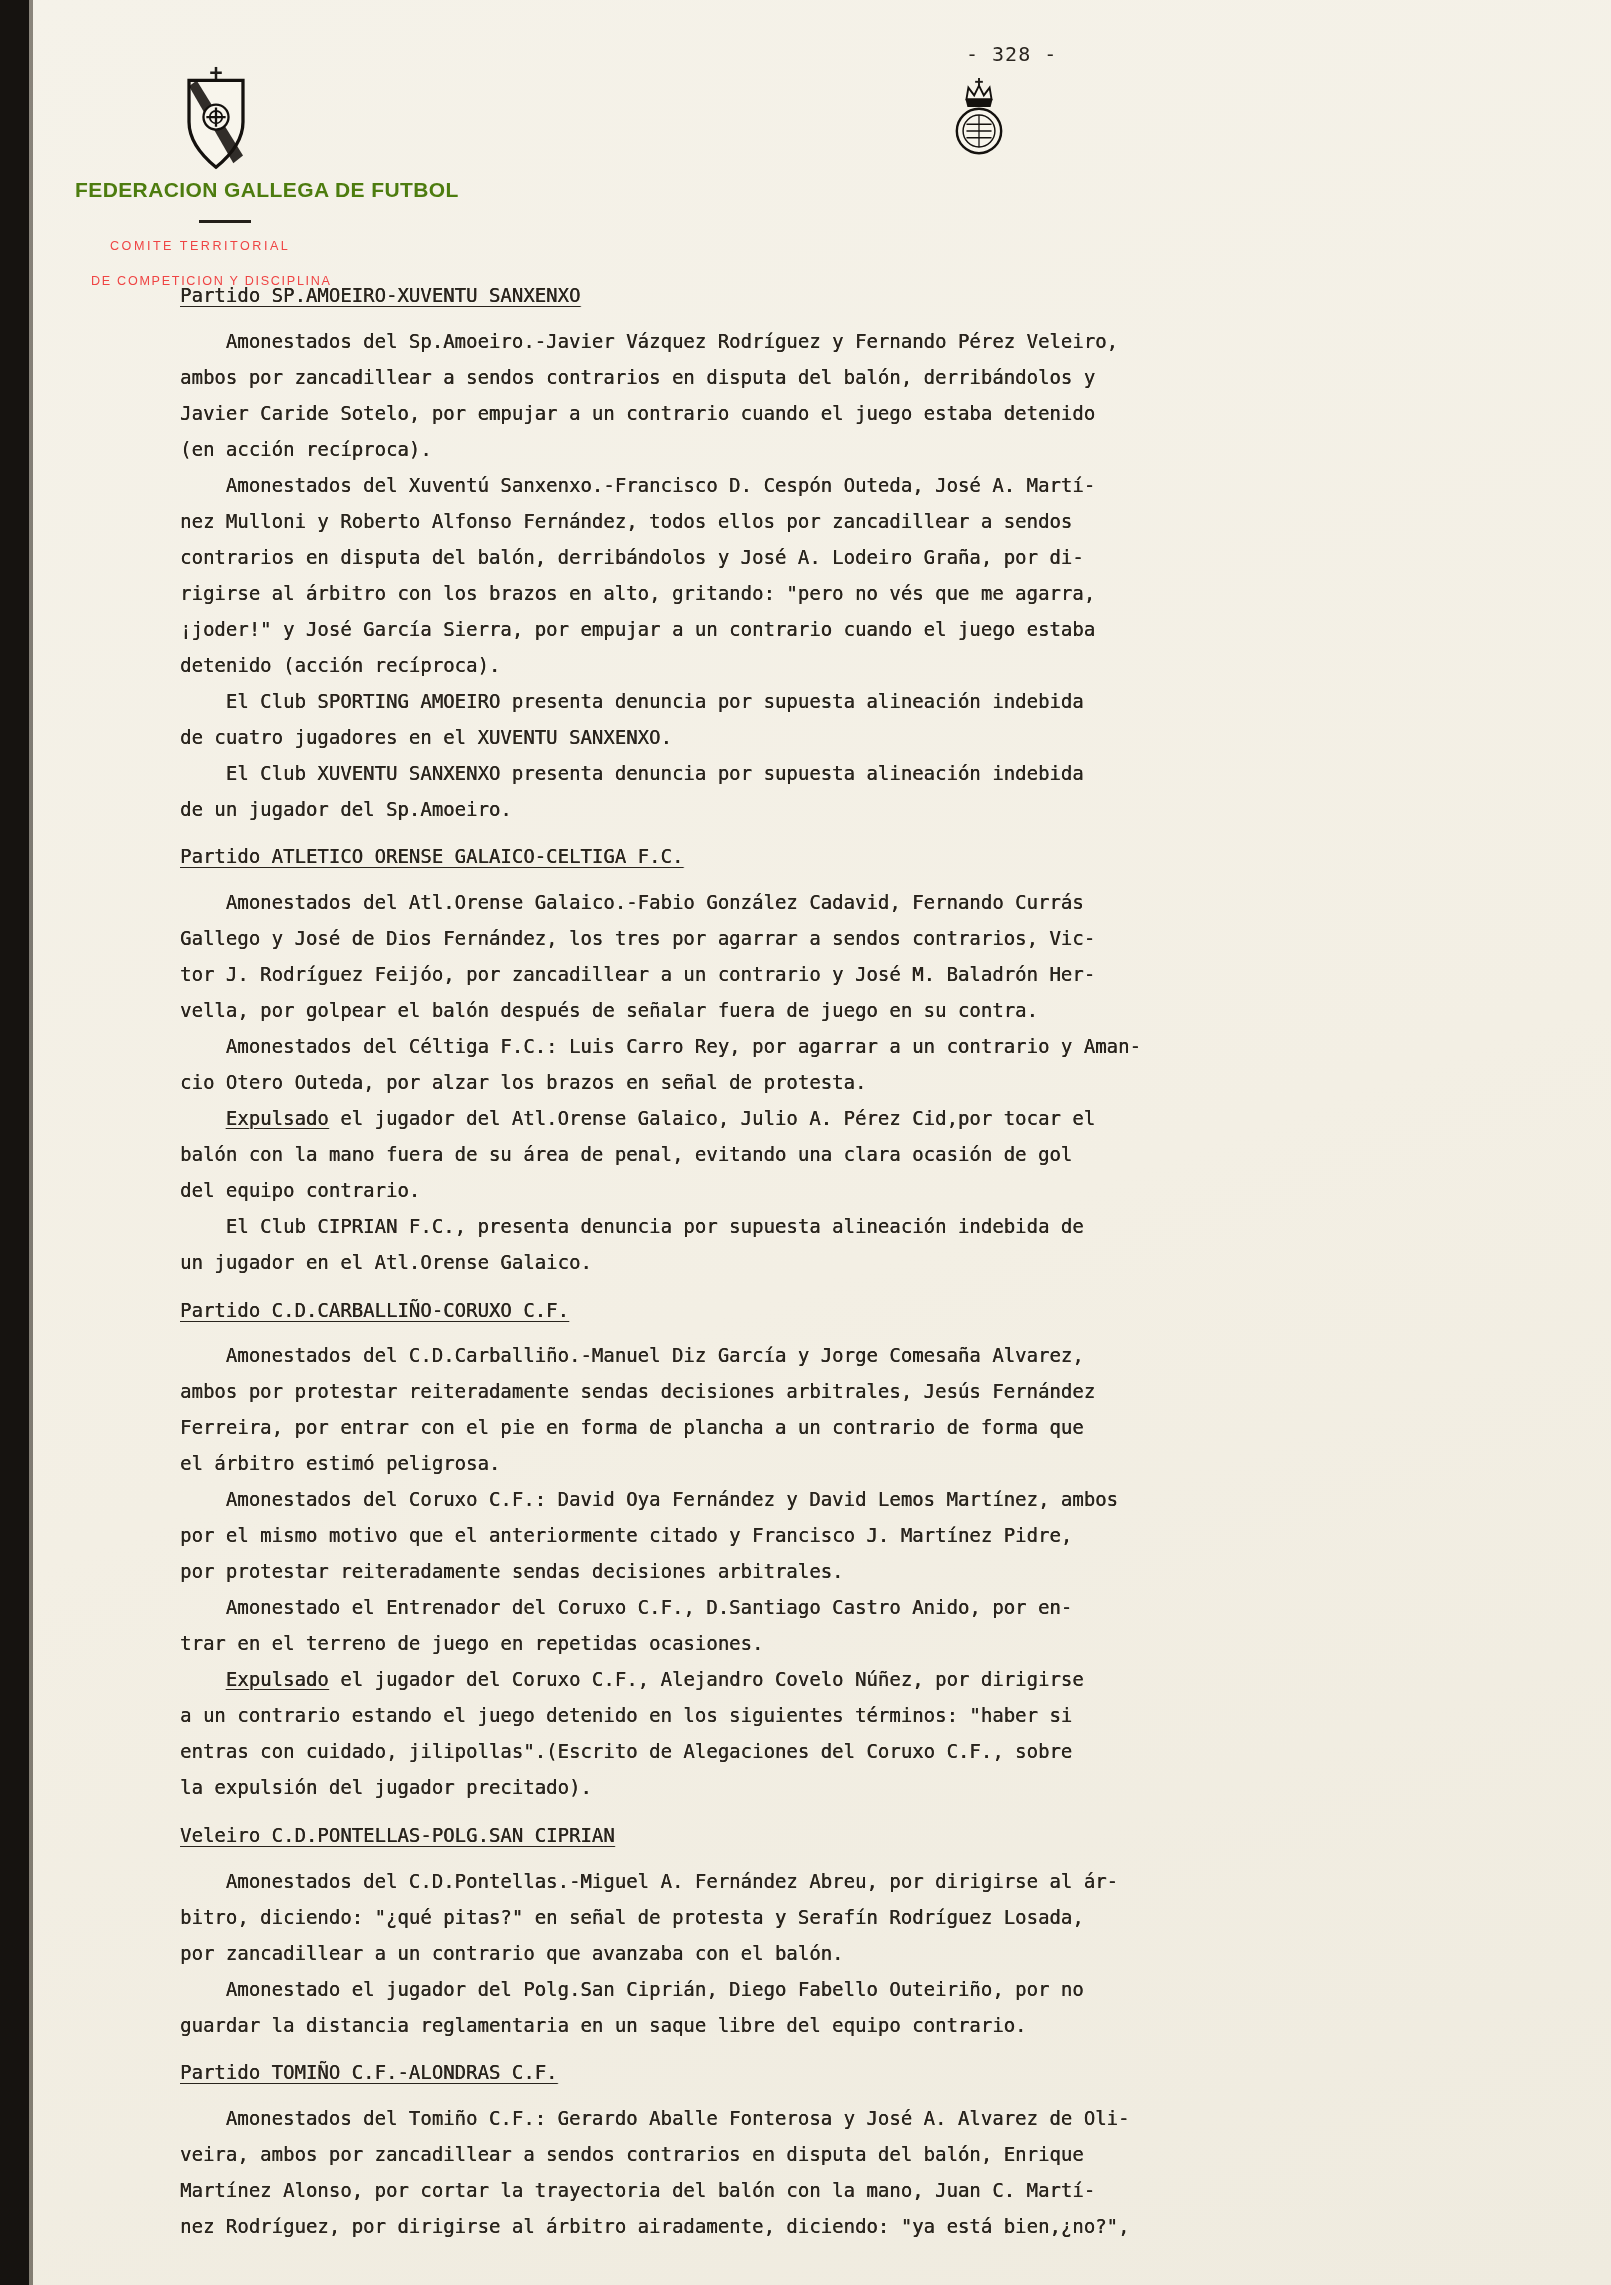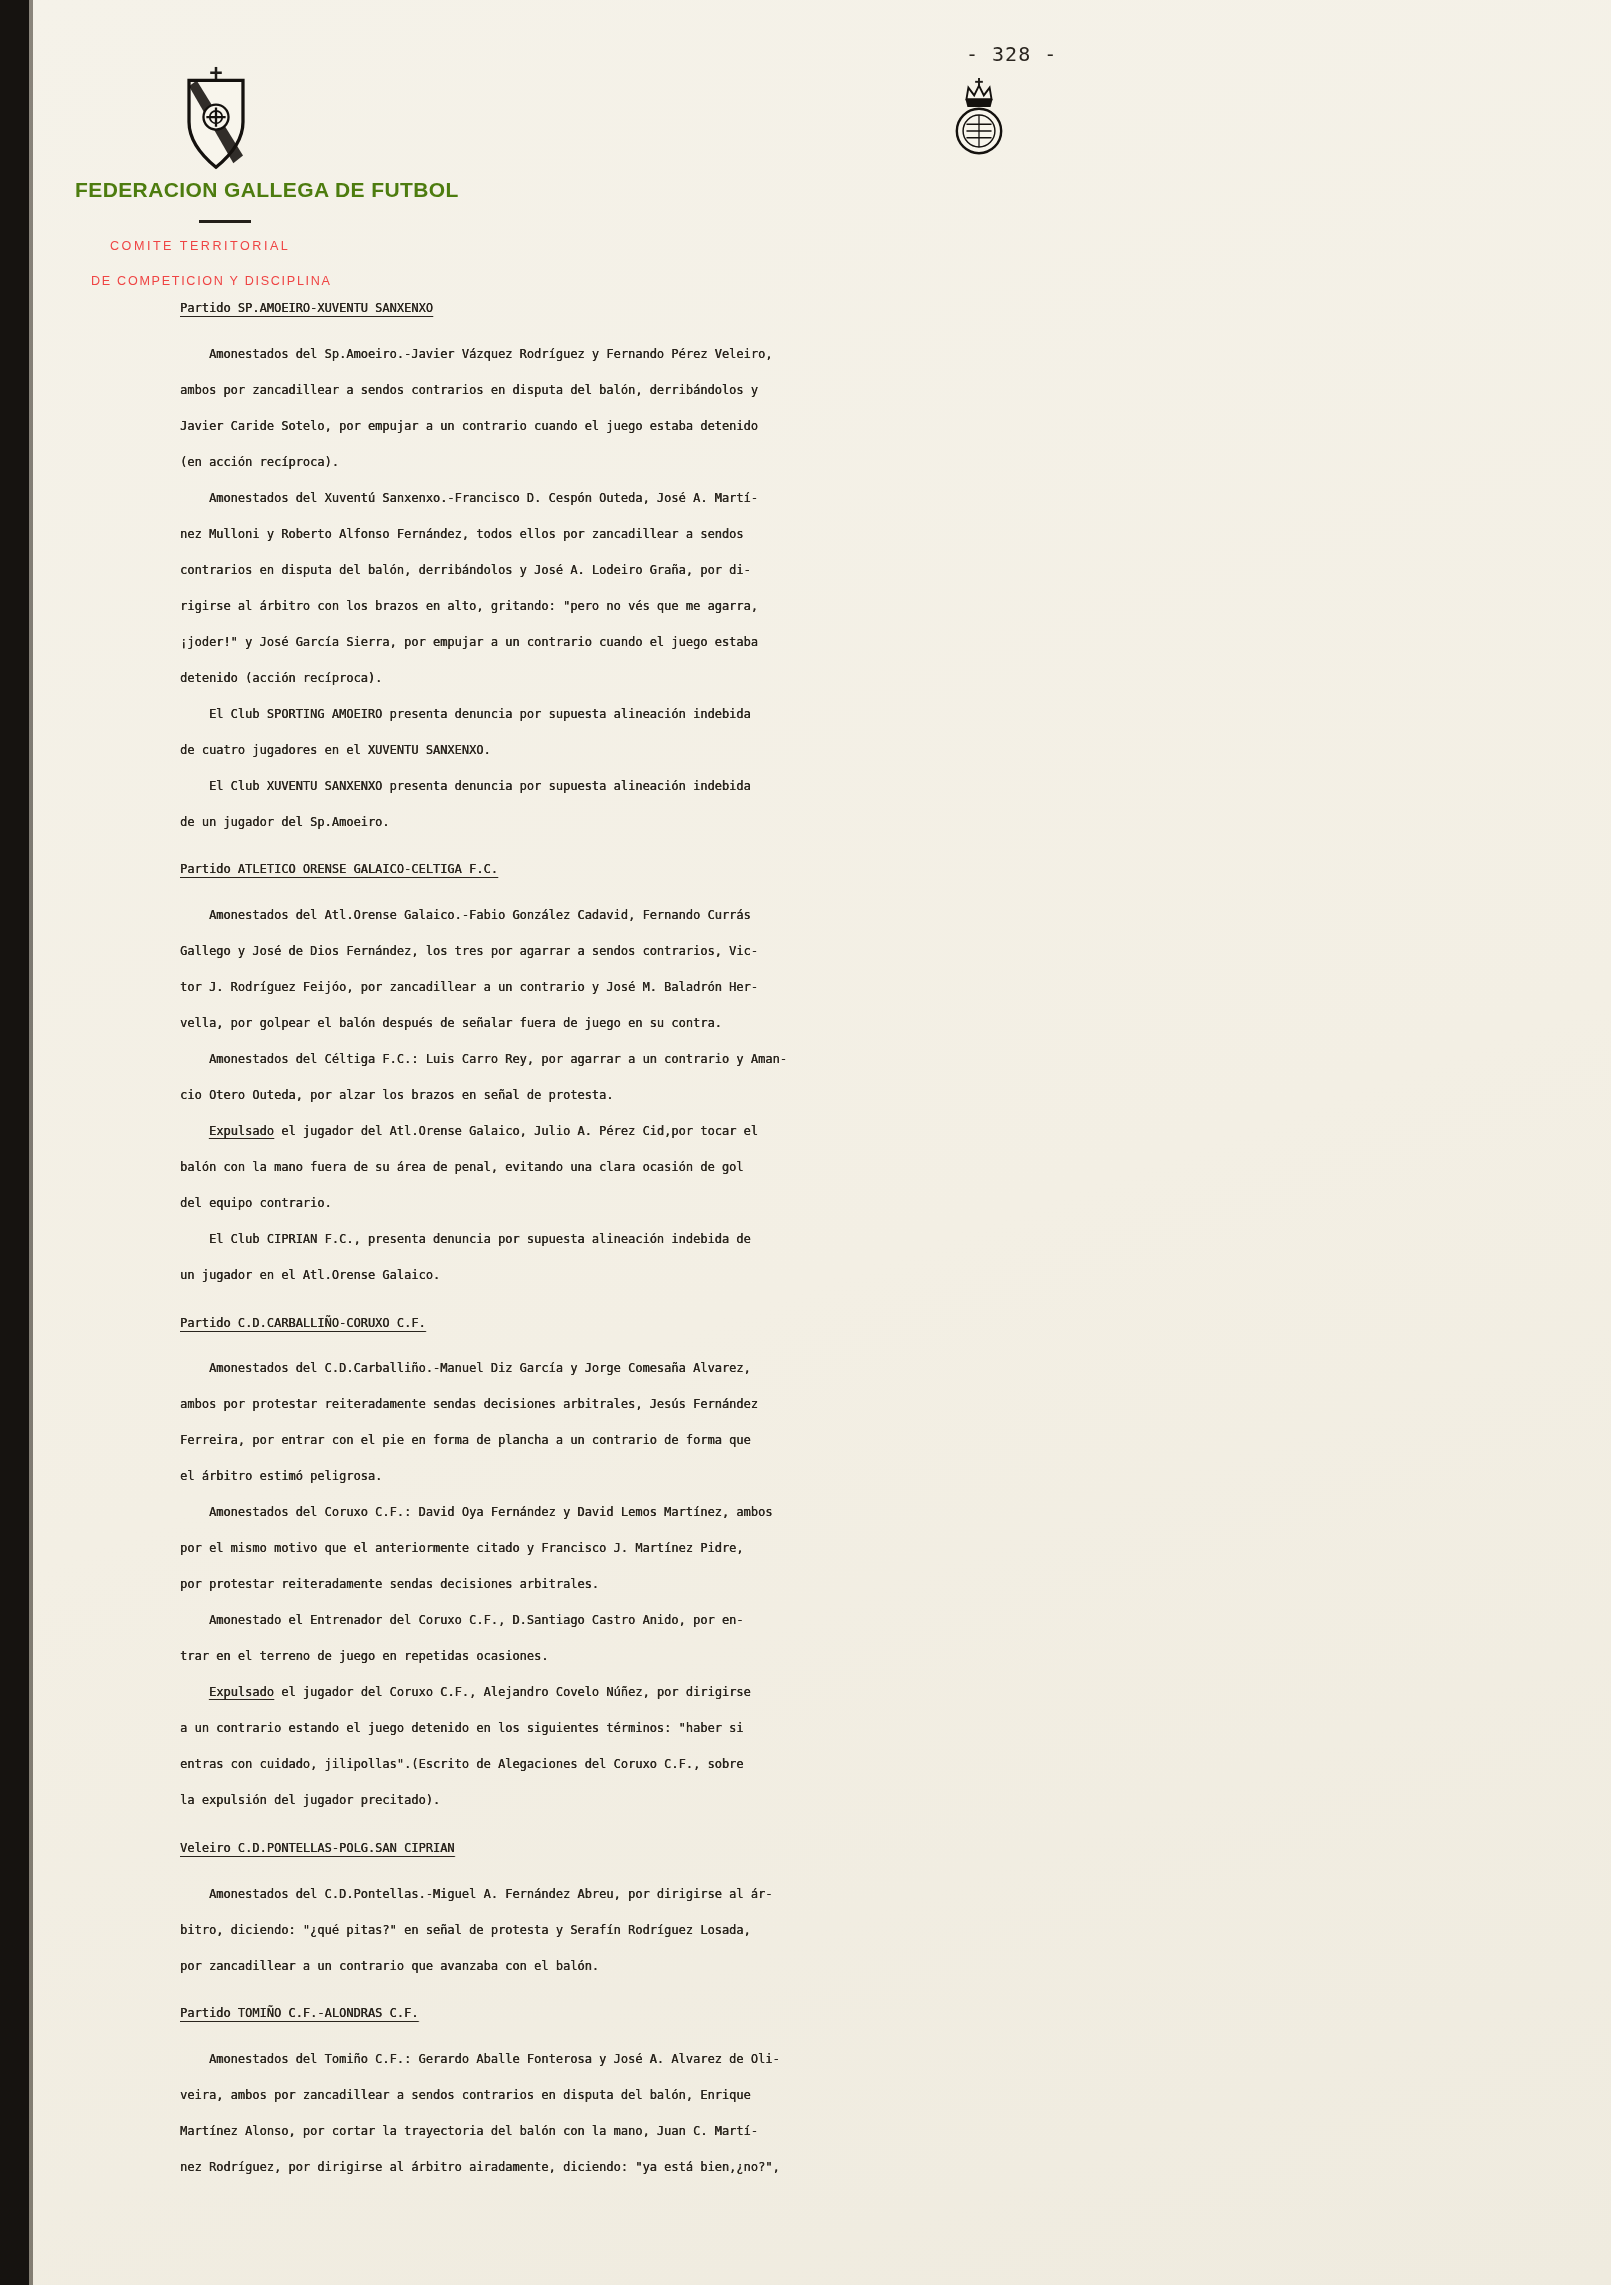--- a/index.html
+++ b/index.html
@@ -42,22 +42,22 @@
   }
   .committee {
     position: absolute;
     font-family: "Liberation Sans", sans-serif;
     font-size: 12.6px; color: #ef4444;
   }
   .c1 { left: 110px; top: 239px; letter-spacing: 2.5px; }
   .c2 { left: 91px;  top: 274px; letter-spacing: 1.7px; }
 
   .doc-body {
-    position: absolute; left: 180px; top: 290px; width: 1062px;
-    font-size: 12px; line-height: 36px;
+    position: absolute; left: 180px; top: 277px; width: 1062px;
+    font-size: 19px; line-height: 36px;
     color: #29241d;
     text-shadow: 0.3px 0 0 currentColor; 
   }
   .sec-heading {
     white-space: pre;
     text-decoration: underline;
     text-underline-offset: 3.9px;
     margin: 11.6px 0 9.7px 0;
   }
   section:first-child .sec-heading { margin-top: 0; }
@@ -148,20 +148,22 @@
         <div class="para">    <span class="u">Expulsado</span> el jugador del Coruxo C.F., Alejandro Covelo Núñez, por dirigirse
 a un contrario estando el juego detenido en los siguientes términos: "haber si
 entras con cuidado, jilipollas".(Escrito de Alegaciones del Coruxo C.F., sobre
 la expulsión del jugador precitado).</div>
       </section>
       <section>
         <div class="sec-heading">Veleiro C.D.PONTELLAS-POLG.SAN CIPRIAN</div>
         <div class="para">    Amonestados del C.D.Pontellas.-Miguel A. Fernández Abreu, por dirigirse al ár-
 bitro, diciendo: "¿qué pitas?" en señal de protesta y Serafín Rodríguez Losada,
 por zancadillear a un contrario que avanzaba con el balón.</div>
+        <div class="para">    Amonestado el jugador del Polg.San Ciprián, Diego Fabello Outeiriño, por no
+guardar la distancia reglamentaria en un saque libre del equipo contrario.</div>
       </section>
       <section>
         <div class="sec-heading">Partido TOMIÑO C.F.-ALONDRAS C.F.</div>
         <div class="para">    Amonestados del Tomiño C.F.: Gerardo Aballe Fonterosa y José A. Alvarez de Oli-
 veira, ambos por zancadillear a sendos contrarios en disputa del balón, Enrique
 Martínez Alonso, por cortar la trayectoria del balón con la mano, Juan C. Martí-
 nez Rodríguez, por dirigirse al árbitro airadamente, diciendo: "ya está bien,¿no?",</div>
       </section>
     </div>
 

